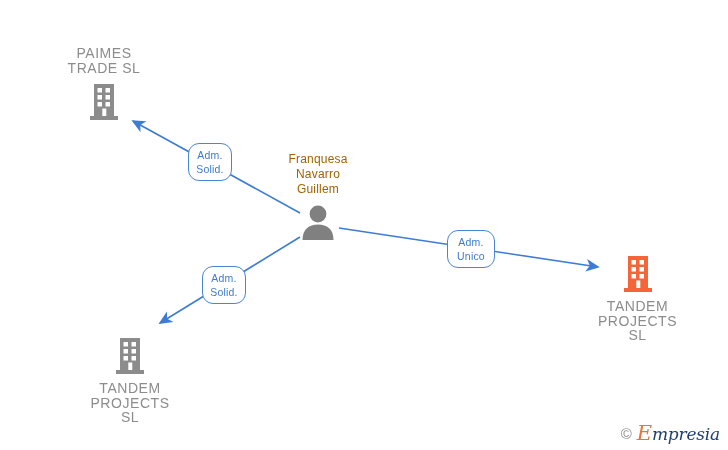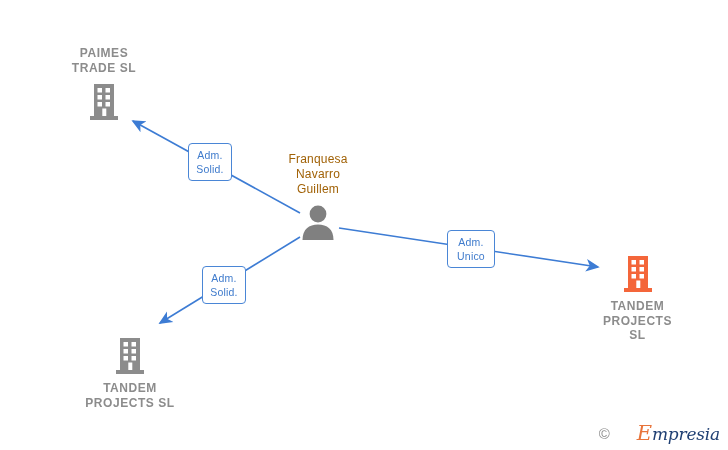--- a/index.html
+++ b/index.html
@@ -36,22 +36,22 @@
   .node {
     position: absolute;
     text-align: center;
     user-select: none;
   }
   .node .icon-wrap {
     display: block;
     line-height: 0;
   }
   .node-label {
-    font-size: 12px;
-    font-weight: bold;
+    font-size: 14px;
+    font-weight: normal;
     color: #8c8c8c;
     line-height: 14.5px;
     letter-spacing: 0.55px;
     white-space: pre-line;
   }
   .node-label.person {
     font-weight: normal;
     letter-spacing: 0.2px;
     color: #a16207;
     font-size: 12px;
@@ -61,21 +61,21 @@
   
   .node.label-top .node-label { margin-bottom: 6px; }
   
   .node.label-bottom .node-label { margin-top: 6px; }
 
   
   .rel-chip {
     position: absolute;
     box-sizing: border-box;
     border: 1.4px solid #4a86d6;
-    border-radius: 4px;
+    border-radius: 11px;
     background: #ffffff;
     color: #3f7bcc;
     font-size: 10.5px;
     line-height: 14px;
     text-align: center;
     padding: 4px 6px 4px 6px;
     white-space: pre-line;
     letter-spacing: 0.2px;
   }
 
@@ -94,21 +94,20 @@
     color: #8d8d8d;
     line-height: 1;
   }
   .watermark .brand {
     font-family: "DejaVu Serif", serif;
     font-style: italic;
     font-size: 17px;
     line-height: 1;
     color: #1f3f73;
     letter-spacing: -0.2px;
-    margin-left: 22px;
   }
   .watermark .brand .cap {
     color: #e8743b;
     font-size: 21px;
   }
 </style>
 </head>
 <body>
 
 <div id="canvas">

